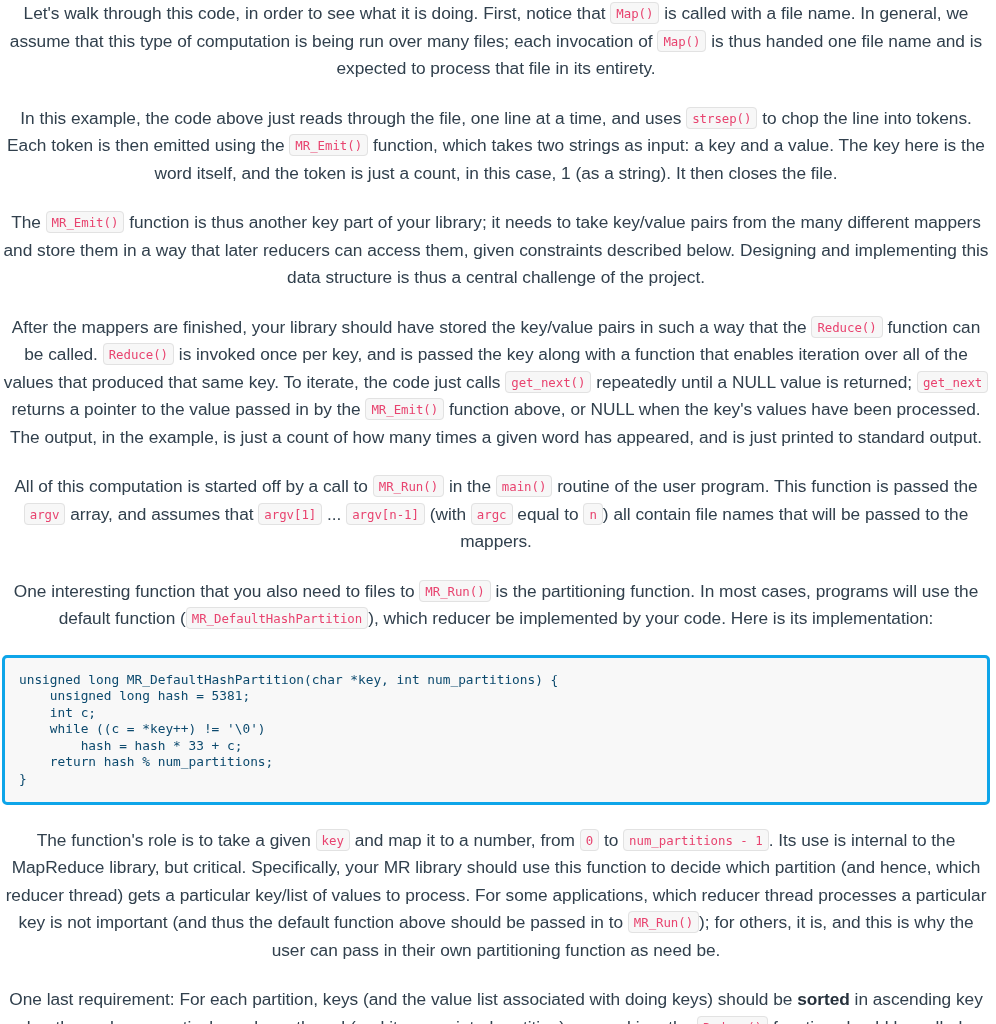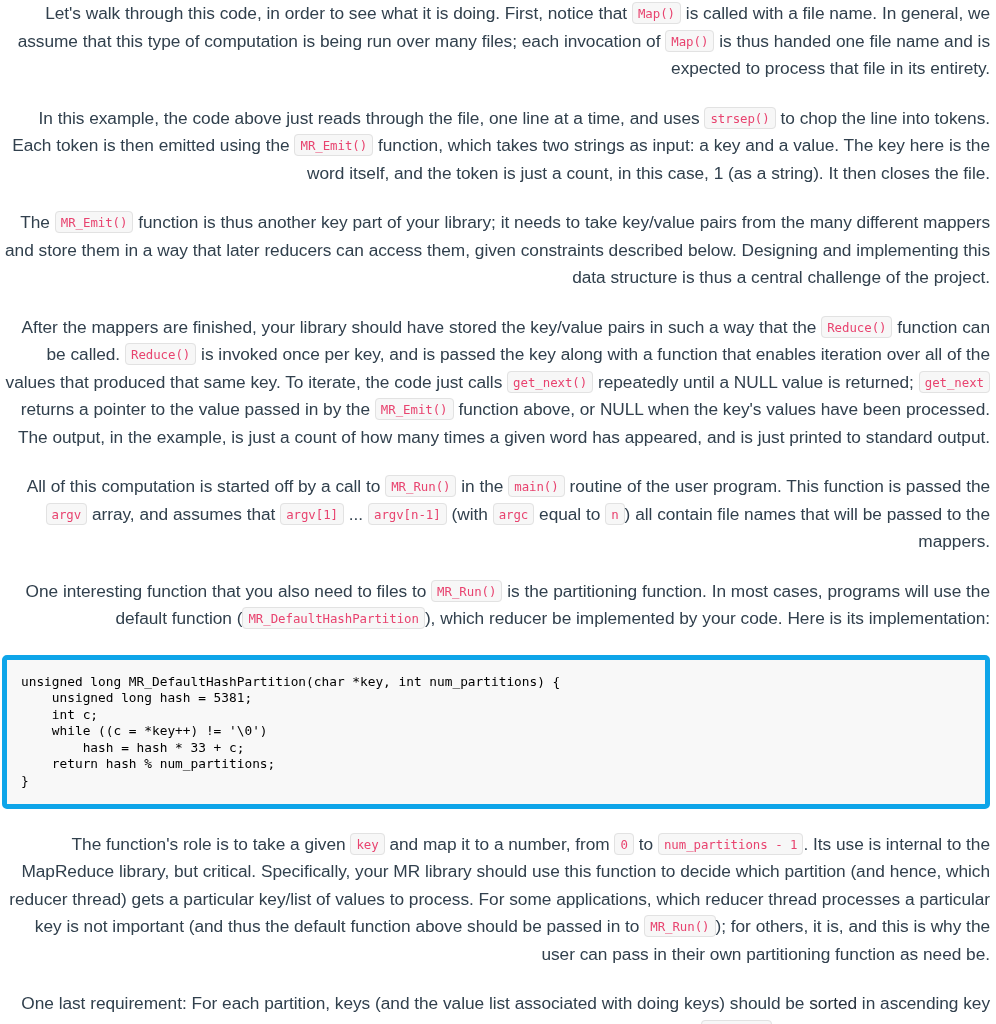--- a/index.html
+++ b/index.html
@@ -16,50 +16,50 @@
     width: 996px;
     box-sizing: border-box;
     padding: 0 6px 0 2px;
   }
   p.para {
     font-family: "Liberation Sans", "DejaVu Sans", sans-serif;
     font-size: 17.3px;
     line-height: 27.5px;
     color: #31404d;
     margin: 0 0 22px 0;
-    text-align: right;
+    text-align: center;
     letter-spacing: -0.05px;
     word-spacing: 0.1px;
   }
   p.para:last-child {
     margin-bottom: 0;
   }
   code.inline {
     font-family: "DejaVu Sans Mono", "Liberation Mono", monospace;
     font-size: 12.4px;
     color: #e8436f;
     background: #f7f7f7;
     border: 1px solid #e2e2e2;
     border-radius: 4px;
     padding: 2.5px 5px 2.5px 5px;
     white-space: nowrap;
     line-height: 1;
     vertical-align: 1.5px;
   }
   strong.bold {
-    font-weight: normal;
+    font-weight: bold;
     color: #26313c;
   }
   pre.codeblock {
     font-family: "DejaVu Sans Mono", "Liberation Mono", monospace;
     font-size: 12.8px;
     line-height: 16.6px;
-    color: #000000;
+    color: #0c4a6e;
     background: #f8f8f8;
-    border: 5px solid #0ea5e9;
+    border: 3px solid #0ea5e9;
     border-radius: 5px;
     margin: 0 0 22px 0;
     padding: 14px 0 14px 14px;
     overflow: visible;
     white-space: pre;
     tab-size: 4;
   }
 </style>
 </head>
 <body>

